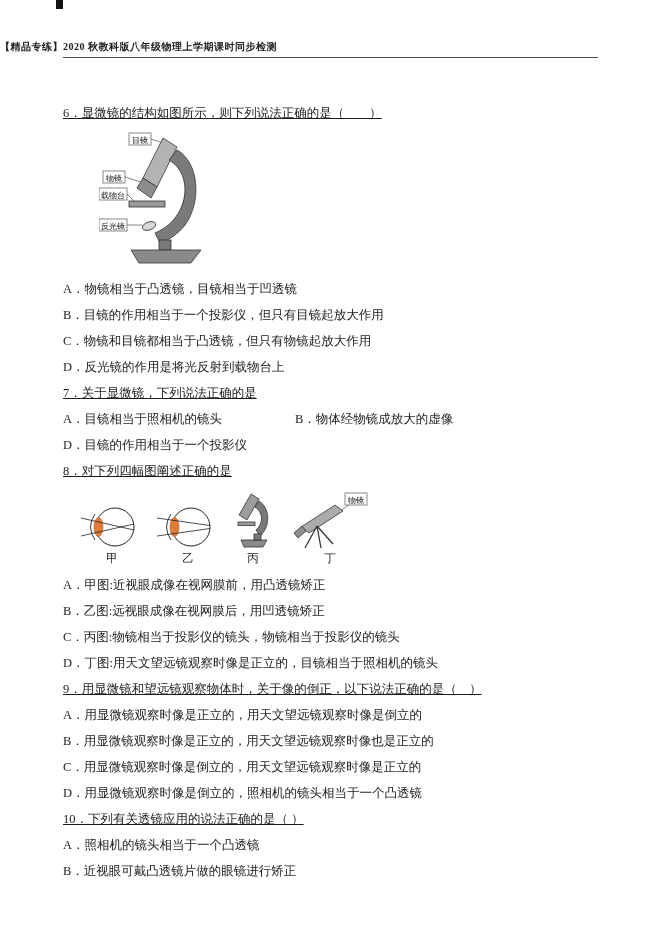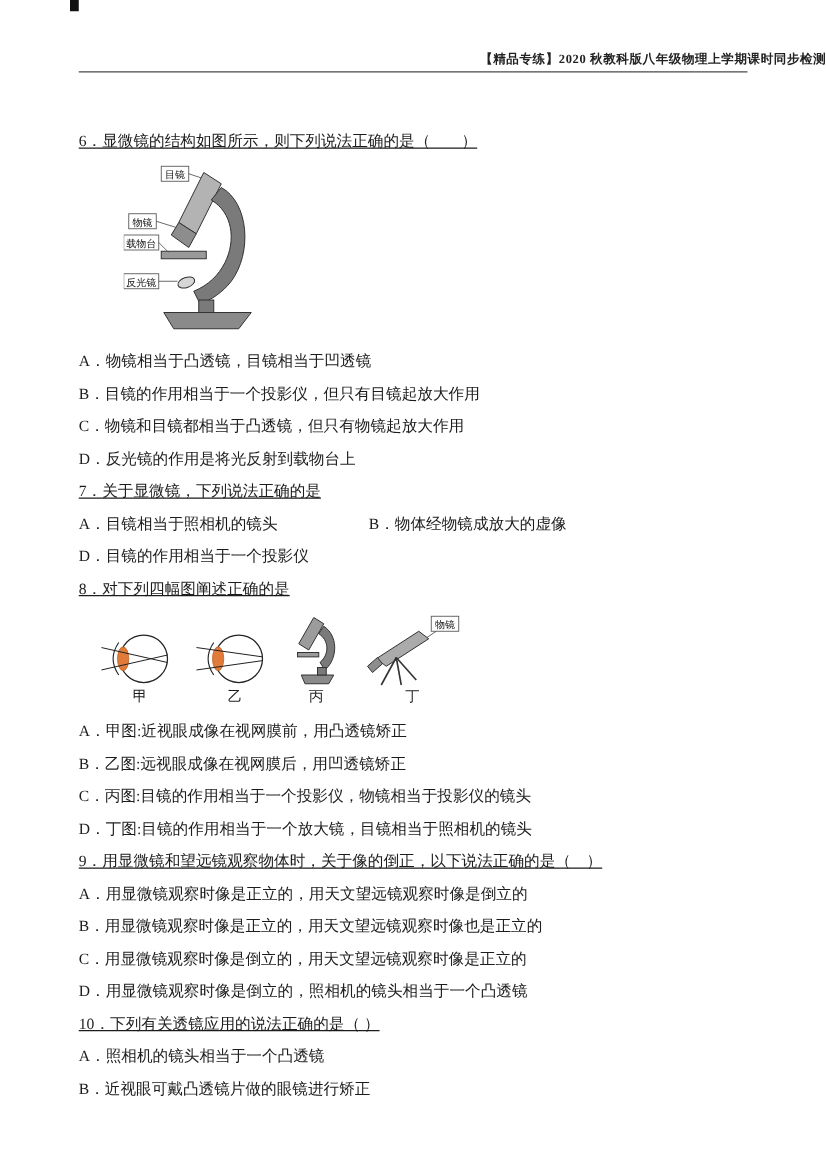--- a/index.html
+++ b/index.html
@@ -4,21 +4,21 @@
 <style>
   * { margin:0; padding:0; box-sizing:border-box; }
   html,body { background:#ffffff; }
   body {
     width:661px; height:936px; position:relative; overflow:hidden;
     font-family:"Liberation Serif", serif; color:#1c1c1c;
   }
   .corner-mark { position:absolute; left:56px; top:0; width:7px; height:9px; background:#111; }
   .doc-header {
     position:absolute; top:40px; left:0; width:100%;
-    text-align:right; font-size:10px; font-weight:bold; letter-spacing:0.5px; color:#222;
+    text-align:left; font-size:10px; font-weight:bold; letter-spacing:0.5px; color:#222;
   }
   .rule { position:absolute; top:57px; left:63px; width:535px; border-top:1px solid #4a4a4a; }
   .content { position:absolute; top:100px; left:63px; width:560px; font-size:12.5px; }
   .line { line-height:26px; white-space:nowrap; }
   .stem { line-height:26px; white-space:nowrap;text-decoration:underline; }
   .fig-micro { margin:4px 0 6px 36px; width:140px; height:140px; }
   .two-col { display:grid; grid-template-columns:232px 1fr; }
   .fig-row { display:flex; align-items:flex-end; gap:14px; margin:4px 0 6px 18px; height:78px; }
   .fig-col { display:flex; flex-direction:column; align-items:center; }
   .fig-cap { font-size:11.5px; line-height:15px; margin-top:1px; }
@@ -125,22 +125,22 @@
         <line x1="30" y1="34" x2="18" y2="56" stroke="#333" stroke-width="1.3"></line>
         <line x1="30" y1="34" x2="34" y2="56" stroke="#333" stroke-width="1.3"></line>
         <line x1="30" y1="34" x2="46" y2="52" stroke="#333" stroke-width="1.3"></line>
       </svg>
       <div class="fig-cap">丁</div>
     </div>
   </div>
 
   <div class="line">A．甲图:近视眼成像在视网膜前，用凸透镜矫正</div>
   <div class="line">B．乙图:远视眼成像在视网膜后，用凹透镜矫正</div>
-  <div class="line">C．丙图:目镜的作用相当于一个投影仪，物镜相当于投影仪的镜头</div>
-  <div class="line">D．丁图:目镜的作用相当于一个放大镜，目镜相当于照相机的镜头</div>
+  <div class="line">C．丙图:物镜相当于投影仪的镜头，物镜相当于投影仪的镜头</div>
+  <div class="line">D．丁图:用天文望远镜观察时像是正立的，目镜相当于照相机的镜头</div>
 
   <div class="stem">9．用显微镜和望远镜观察物体时，关于像的倒正，以下说法正确的是（　）</div>
   <div class="line">A．用显微镜观察时像是正立的，用天文望远镜观察时像是倒立的</div>
   <div class="line">B．用显微镜观察时像是正立的，用天文望远镜观察时像也是正立的</div>
   <div class="line">C．用显微镜观察时像是倒立的，用天文望远镜观察时像是正立的</div>
   <div class="line">D．用显微镜观察时像是倒立的，照相机的镜头相当于一个凸透镜</div>
 
   <div class="stem">10．下列有关透镜应用的说法正确的是（ ）</div>
   <div class="line">A．照相机的镜头相当于一个凸透镜</div>
   <div class="line">B．近视眼可戴凸透镜片做的眼镜进行矫正</div>

